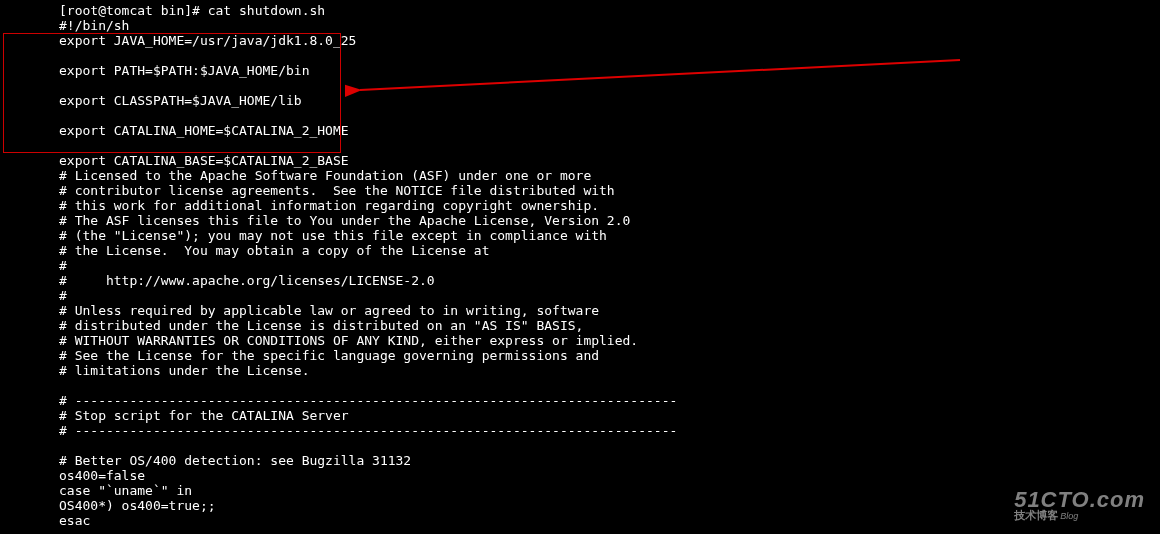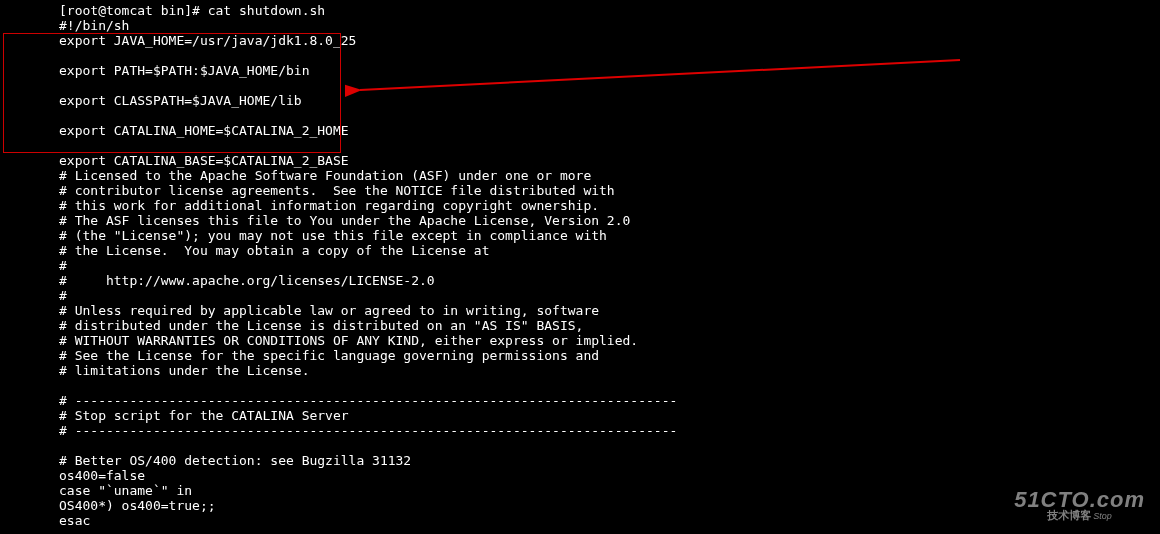--- a/index.html
+++ b/index.html
@@ -37,21 +37,21 @@
     width:620px;
     height:60px;
     pointer-events:none;
   }
   .watermark {
     position:absolute;
     right:15px;
     bottom:10px;
     color:#808080;
     font-family:Arial,Helvetica,sans-serif;
-    text-align:center;
+    text-align:left;
     text-shadow:1px 1px 2px #000;
     pointer-events:none;
   }
   .wm1 {
     font-size:22px;
     font-weight:bold;
     font-style:italic;
     letter-spacing:1px;
   }
   .wm2 {
@@ -110,15 +110,15 @@
     <marker id="ah" markerWidth="14" markerHeight="10" refX="1" refY="5" orient="auto">
       <polygon points="14,0 0,5 14,10" fill="#d00"></polygon>
     </marker>
   </defs>
   <line x1="615" y1="5" x2="15" y2="35" stroke="#d00" stroke-width="2" marker-end="url(#ah)"></line>
 </svg>
 
 <div class="watermark">
   <div class="wm1">51CTO.com</div>
   <div>
-    <span class="wm2">技术博客</span><span class="wm-blog">Stop</span>
+    <span class="wm2">技术博客</span><span class="wm-blog">Blog</span>
   </div>
 </div>
 
 </body></html>

